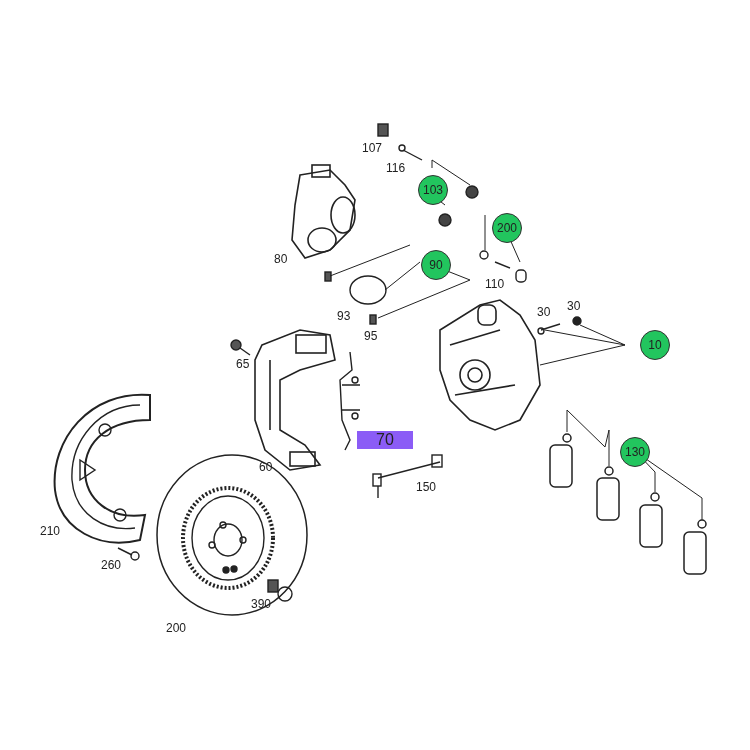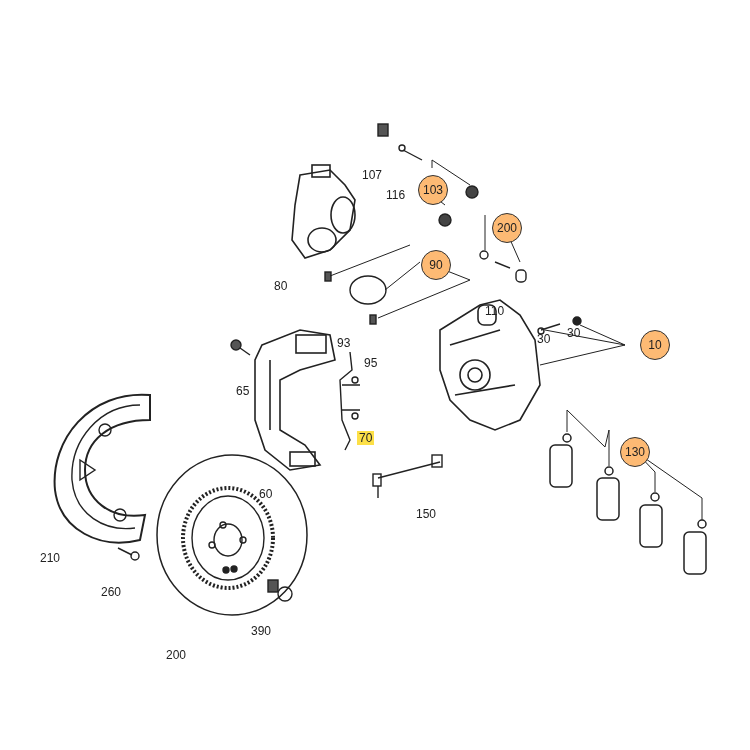--- a/index.html
+++ b/index.html
@@ -1,20 +1,20 @@
 <!DOCTYPE html>
 <html><head>
 <meta charset="utf-8">
 <style>
   html,body{margin:0;padding:0;background:#fff;}
   body{width:750px;height:750px;position:relative;overflow:hidden;font-family:"Liberation Sans",sans-serif;}
   #stage{position:absolute;left:0;top:0;width:750px;height:750px;}
-  .lbl{position:absolute;font-size:12px;color:#222;line-height:1;white-space:nowrap;margin-top:27px;}
-  .circ{position:absolute;border:1.3px solid #333;border-radius:50%;background:#fdba74;display:flex;align-items:center;justify-content:center;font-size:12px;color:#222;box-sizing:border-box;}
-  .hl{position:absolute;background:#fde047;color:#222;font-size:12px;padding:1px 2px;line-height:1;}
+  .lbl{position:absolute;font-size:12px;color:#222;line-height:1;white-space:nowrap;}
+  .circ{position:absolute;border:1.3px solid #333;border-radius:50%;background:#22c55e;display:flex;align-items:center;justify-content:center;font-size:12px;color:#222;box-sizing:border-box;}
+  .hl{position:absolute;background:#8b5cf6;color:#222;font-size:16px;padding:1px 19px;line-height:1;}
   svg{position:absolute;left:0;top:0;}
 </style>
 </head>
 <body>
 
 <div id="stage">
   <svg width="750" height="750" viewBox="0 0 750 750" fill="none" stroke="#222" stroke-width="1.4">
 
     <g>
       <path d="M150 395 C90 390 50 440 55 490 C60 530 100 550 140 540 L145 515 C110 520 85 500 85 470 C85 440 110 420 150 420 Z" stroke-width="2"></path>

